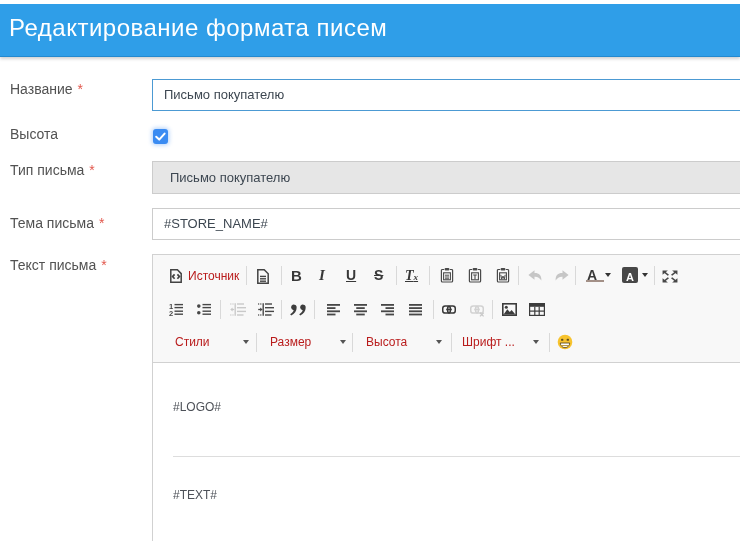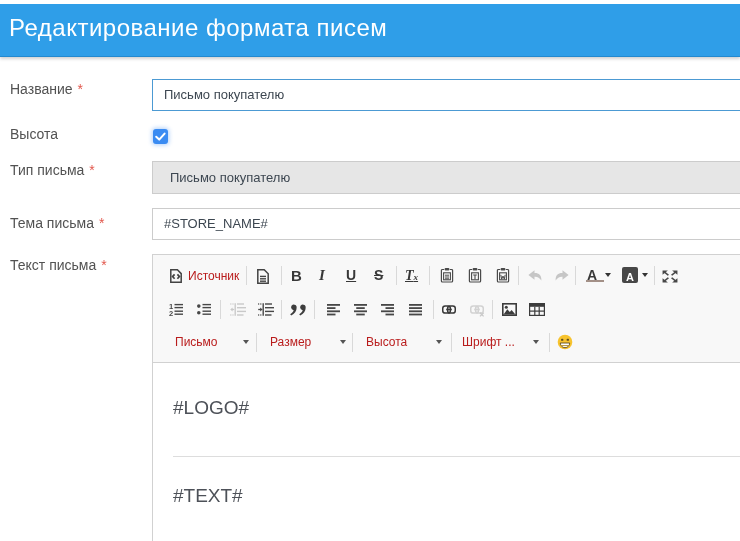--- a/index.html
+++ b/index.html
@@ -24,21 +24,21 @@
 #tbar{left:153px;top:251px;width:640px;height:107px;background:#f8f8f8;border-bottom:1px solid #d1d1d1}
 .sep{width:1px;background:#d9d9d9}
 .s1{top:262px;height:19px}
 .s2{top:296px;height:19px}
 .s3{top:329px;height:19px}
 .tbt{font-size:12px;color:#b91c1c;line-height:12px}
 .glyph{color:#383838;font-weight:bold;font-size:15px;line-height:15px}
 .dd{width:0;height:0;border-left:3.5px solid transparent;border-right:3.5px solid transparent;border-top:4.5px solid #555}
 .dd.dark{border-top-color:#333}
 
-.ctext{font-size:19px;color:#4d5158;line-height:15px}
+.ctext{font-size:12px;color:#4d5158;line-height:15px}
 #chr{left:173px;top:452px;width:567px;height:0;border-top:1px solid #dddddd}
 </style>
 </head>
 <body>
 <div id="page">
   <div id="hdr" class="abs">
       <div class="t">Редактирование формата писем</div>
     </div>
 
   <div class="abs lbl" style="top:77px">Название<span class="req">*</span></div>
@@ -303,21 +303,21 @@
   <div class="abs" style="left:529px;top:299px">
     <svg width="16" height="13" viewBox="0 0 16 13">
       <rect x="0.6" y="0.6" width="14.8" height="11.8" fill="none" stroke="#3c3c3c" stroke-width="1.2"></rect>
       <rect x="0.6" y="0.6" width="14.8" height="3.2" fill="#3c3c3c"></rect>
       <line x1="5.8" y1="3.8" x2="5.8" y2="12.4" stroke="#3c3c3c" stroke-width="1.2"></line>
       <line x1="10.2" y1="3.8" x2="10.2" y2="12.4" stroke="#3c3c3c" stroke-width="1.2"></line>
       <line x1="0.6" y1="8.1" x2="15.4" y2="8.1" stroke="#3c3c3c" stroke-width="1.2"></line>
     </svg>
   </div>
 
-  <div class="abs tbt" style="left:175px;top:332px">Письмо</div>
+  <div class="abs tbt" style="left:175px;top:332px">Стили</div>
   <div class="abs dd" style="left:243px;top:336px"></div>
   <div class="abs sep s3" style="left:256px"></div>
   <div class="abs tbt" style="left:270px;top:332px">Размер</div>
   <div class="abs dd" style="left:340px;top:336px"></div>
   <div class="abs sep s3" style="left:352px"></div>
   <div class="abs tbt" style="left:366px;top:332px">Высота</div>
   <div class="abs dd" style="left:436px;top:336px"></div>
   <div class="abs sep s3" style="left:451px"></div>
   <div class="abs tbt" style="left:462px;top:332px">Шрифт ...</div>
   <div class="abs dd" style="left:533px;top:336px"></div>

